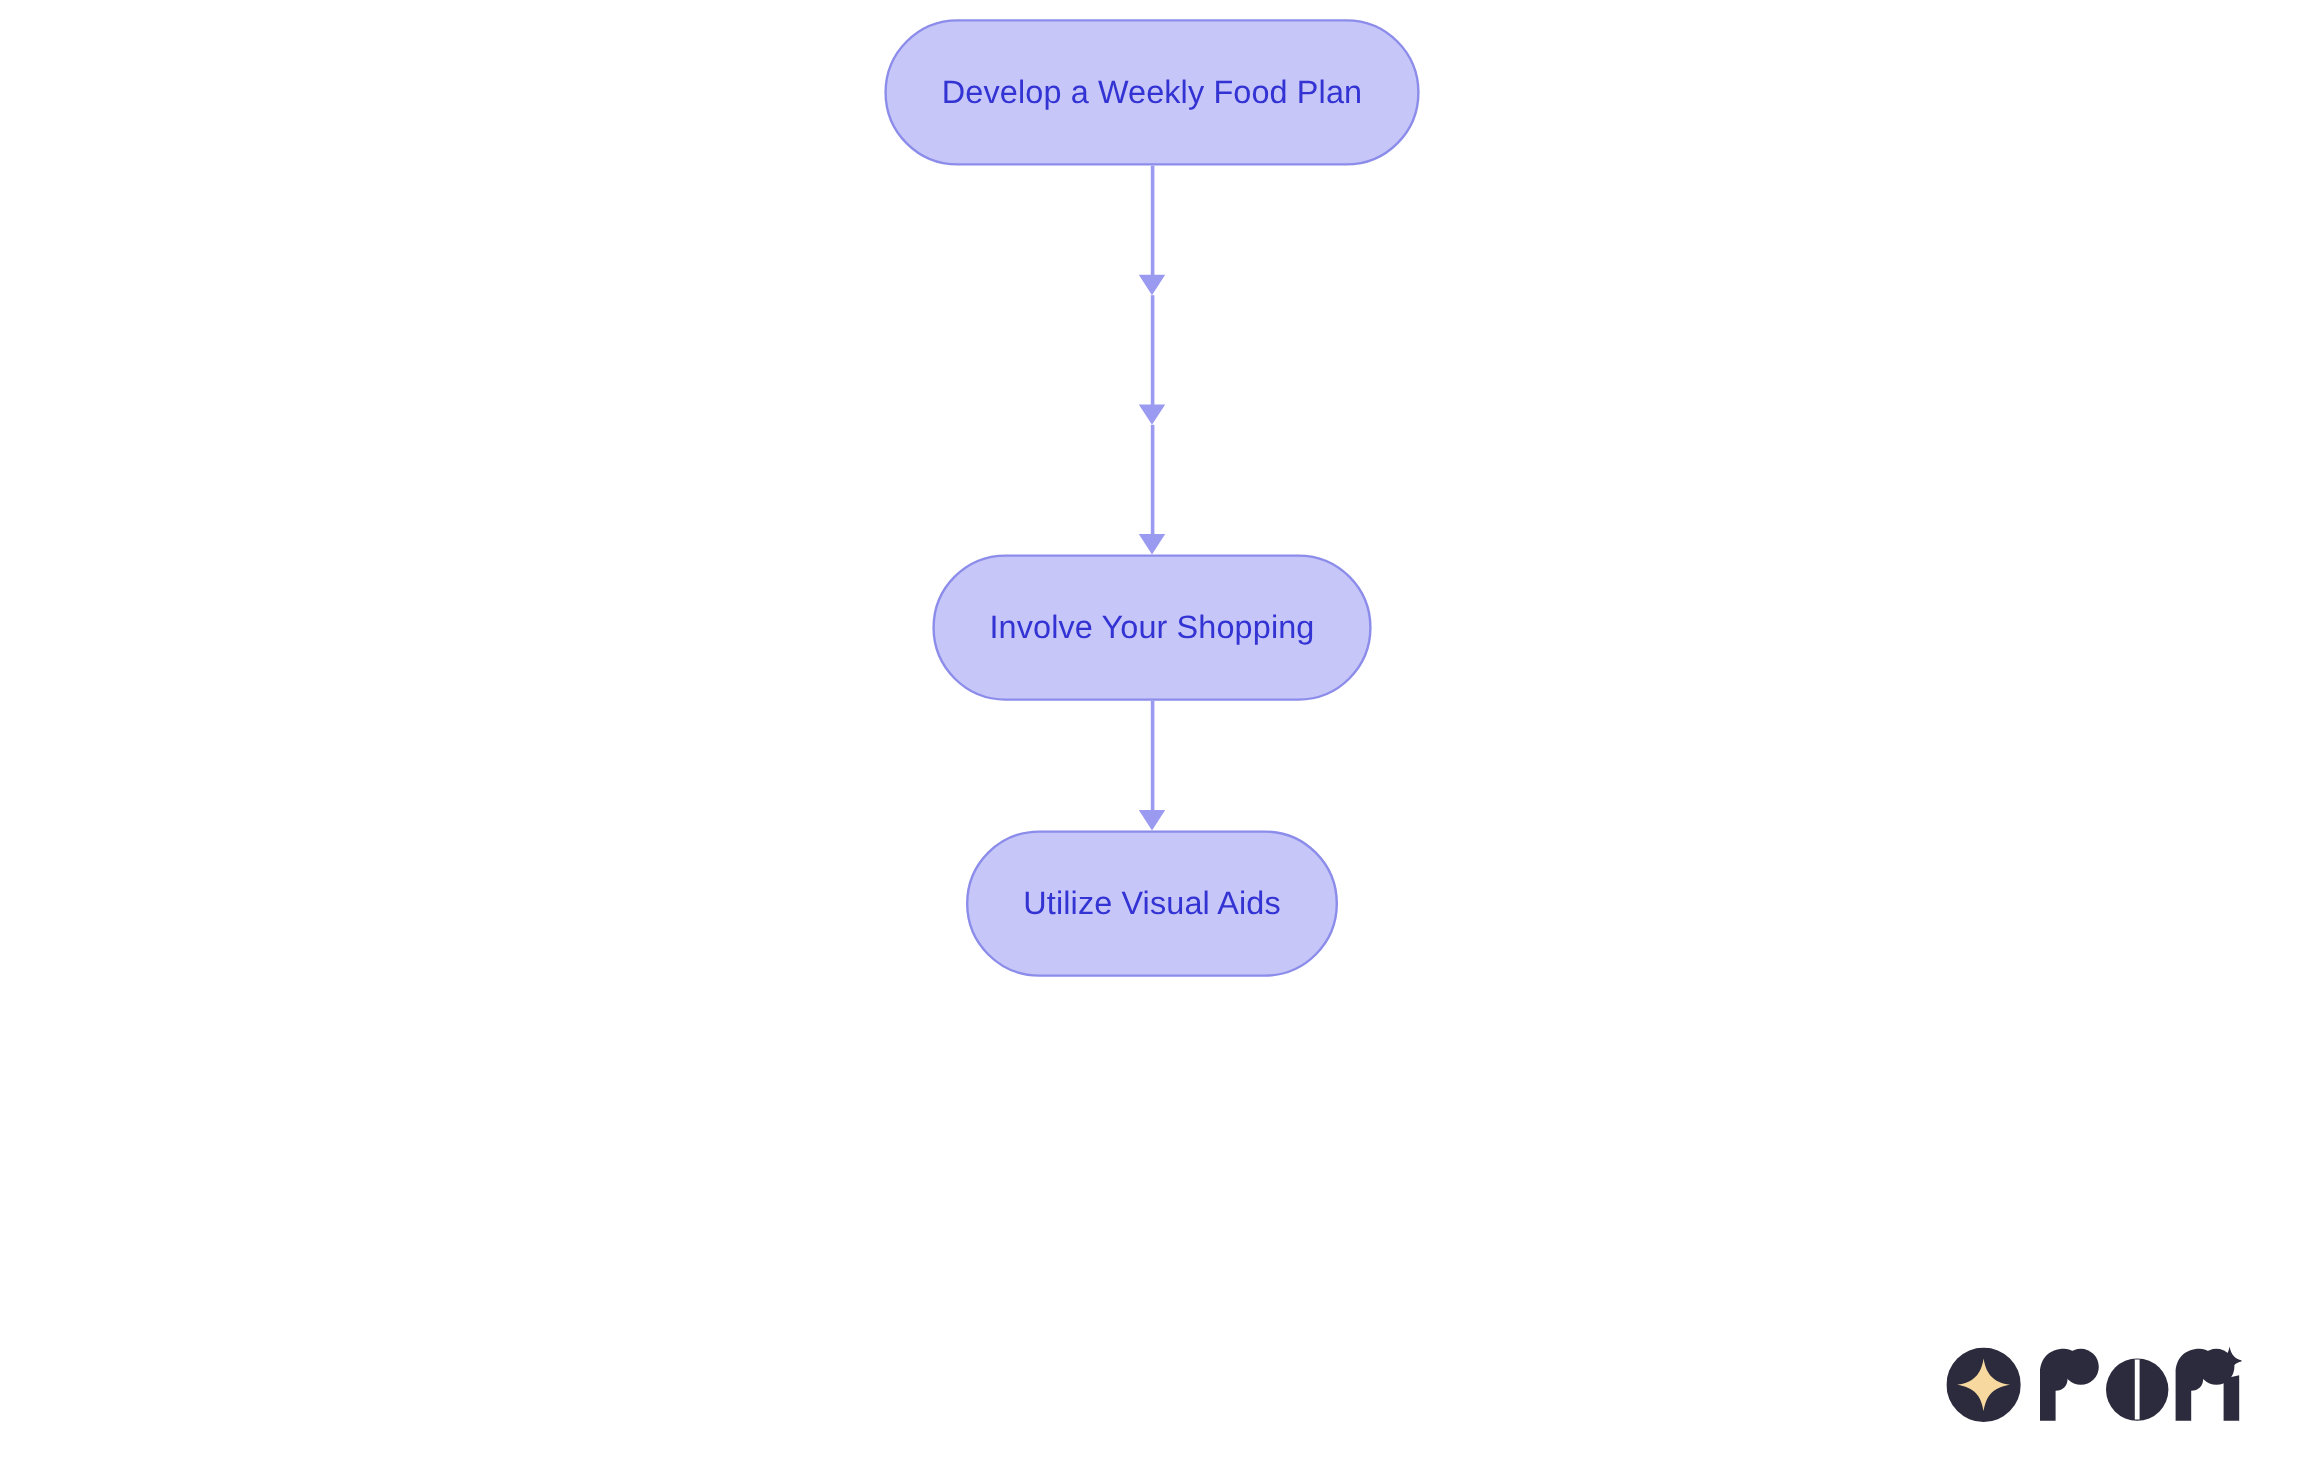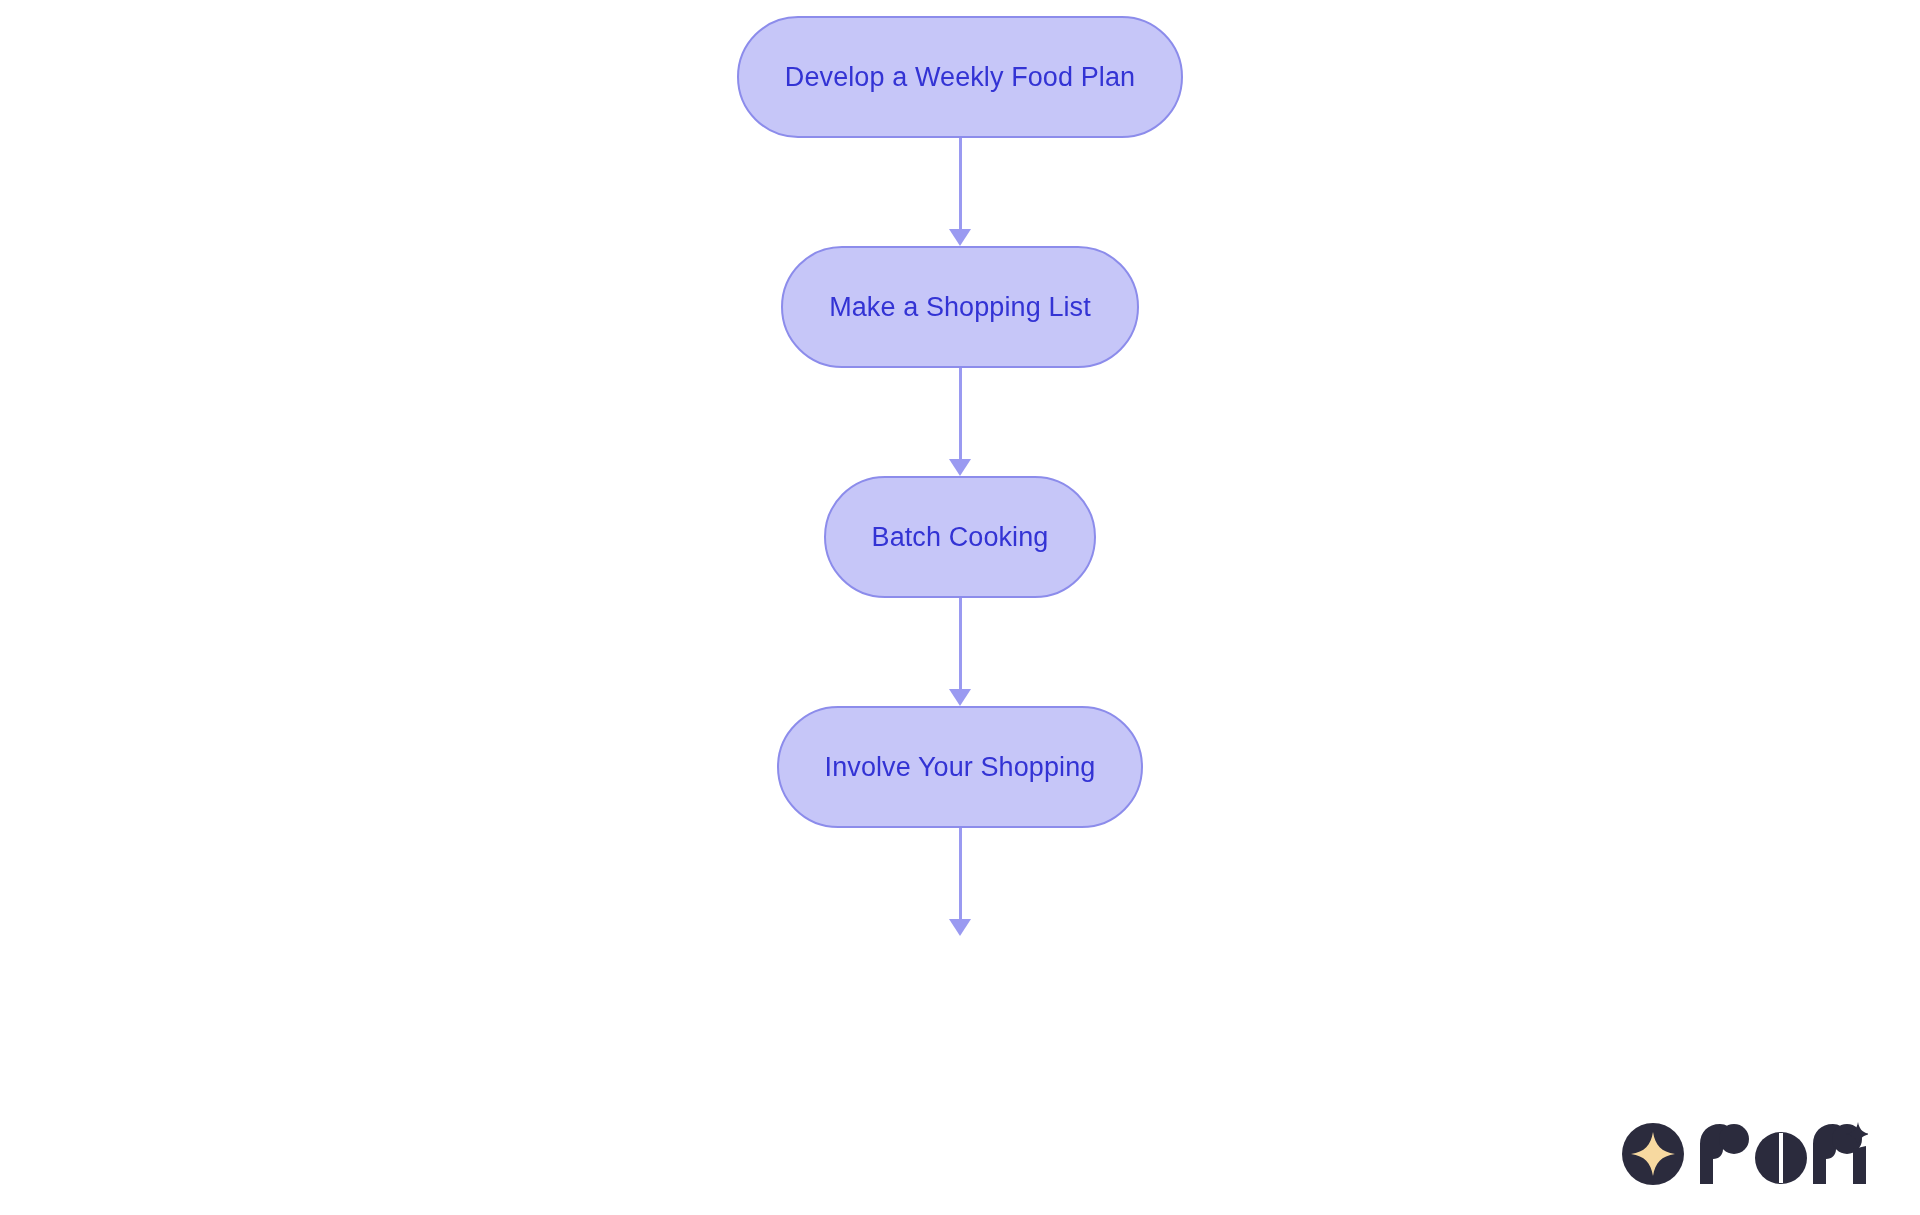--- a/index.html
+++ b/index.html
@@ -104,47 +104,44 @@
 
     <div class="node" style="margin-top:16px;">
       <span class="node-label">Develop a Weekly Food Plan</span>
     </div>
 
     <div class="connector" style="height:108px;">
       <div class="connector-line"></div>
       <div class="connector-head"></div>
     </div>
 
-    <div class="node">
-      <span class="node-label">Make a Shopping List</span>
-    </div>
 
     <div class="connector" style="height:108px;">
       <div class="connector-line"></div>
       <div class="connector-head"></div>
     </div>
 
-    <div class="node">
-      <span class="node-label">Batch Cooking</span>
-    </div>
 
     <div class="connector" style="height:108px;">
       <div class="connector-line"></div>
       <div class="connector-head"></div>
     </div>
 
     <div class="node">
       <span class="node-label">Involve Your Shopping</span>
     </div>
 
     <div class="connector" style="height:108px;">
       <div class="connector-line"></div>
       <div class="connector-head"></div>
     </div>
 
+    <div class="node">
+      <span class="node-label">Utilize Visual Aids</span>
+    </div>
 
   </div>
 
   <div id="brand-logo">
 
     <span>
       <svg width="62" height="62" viewBox="0 0 62 62" aria-hidden="true">
         <circle cx="31" cy="31" r="31" fill="#2B2B3D"></circle>
         <path d="M31 9 C33.2 22.6 39.4 28.8 53 31 C39.4 33.2 33.2 39.4 31 53 C28.8 39.4 22.6 33.2 9 31 C22.6 28.8 28.8 22.6 31 9 Z" fill="#F7D9A0"></path>
       </svg>

